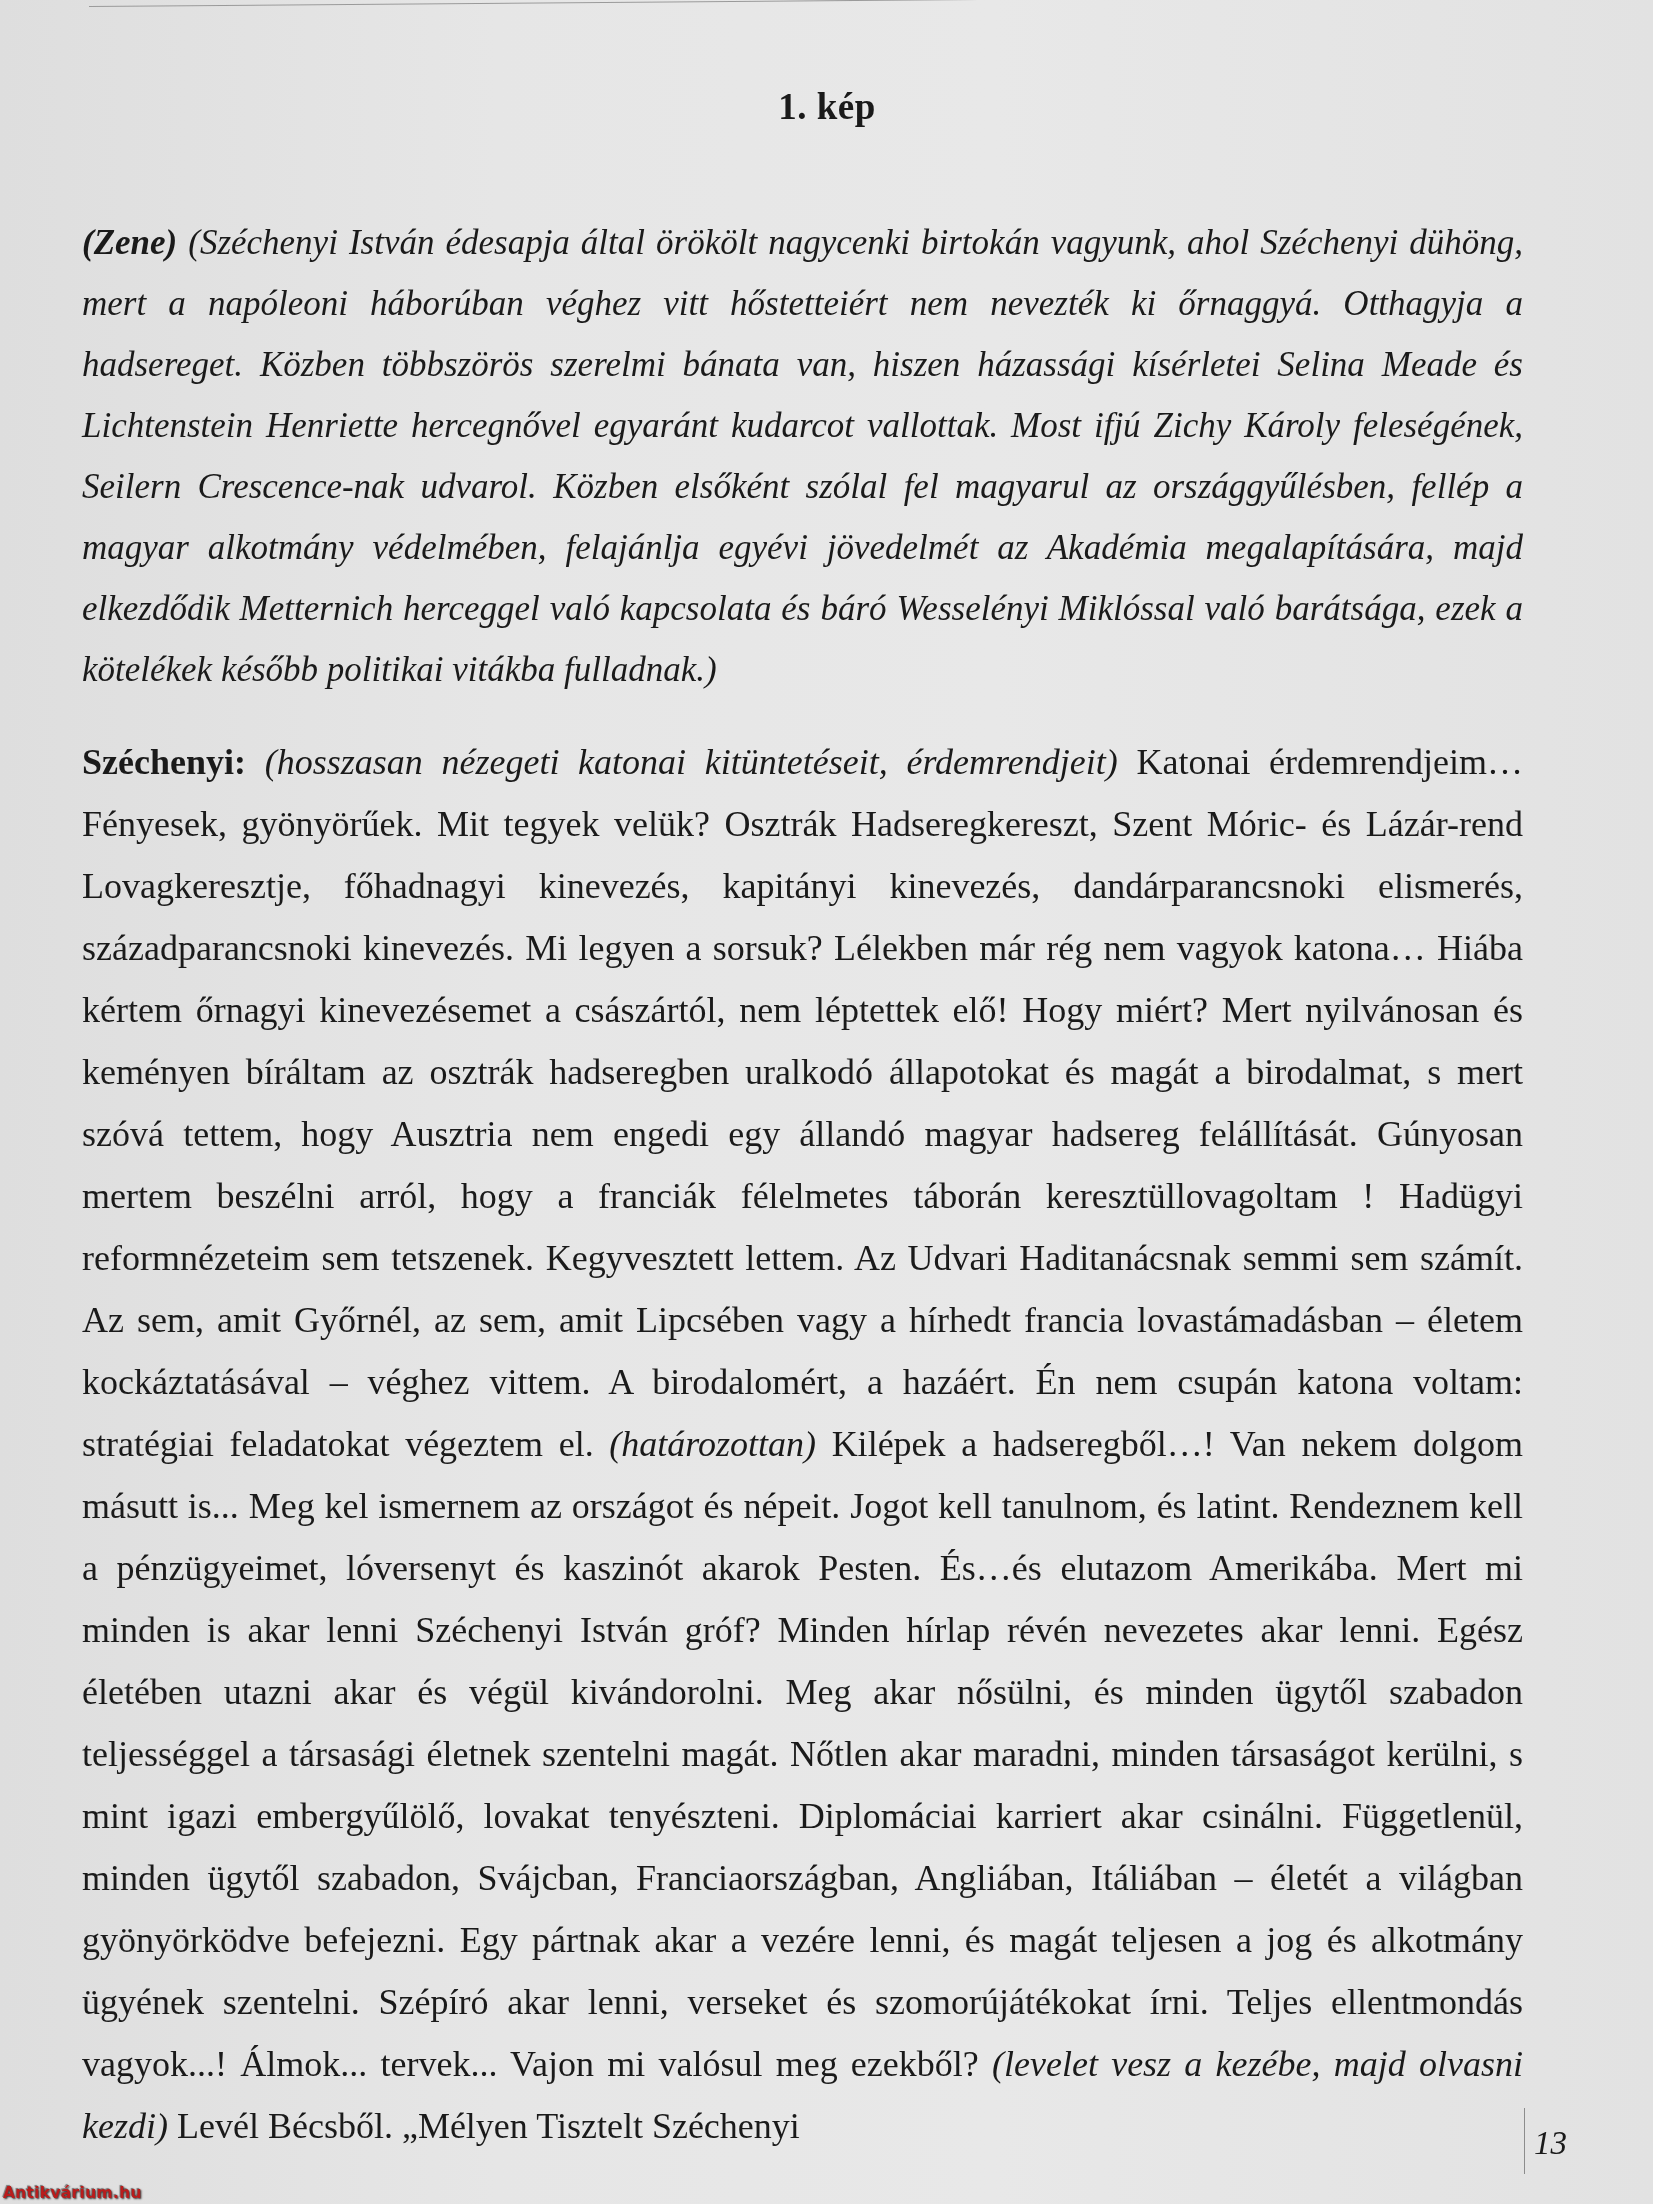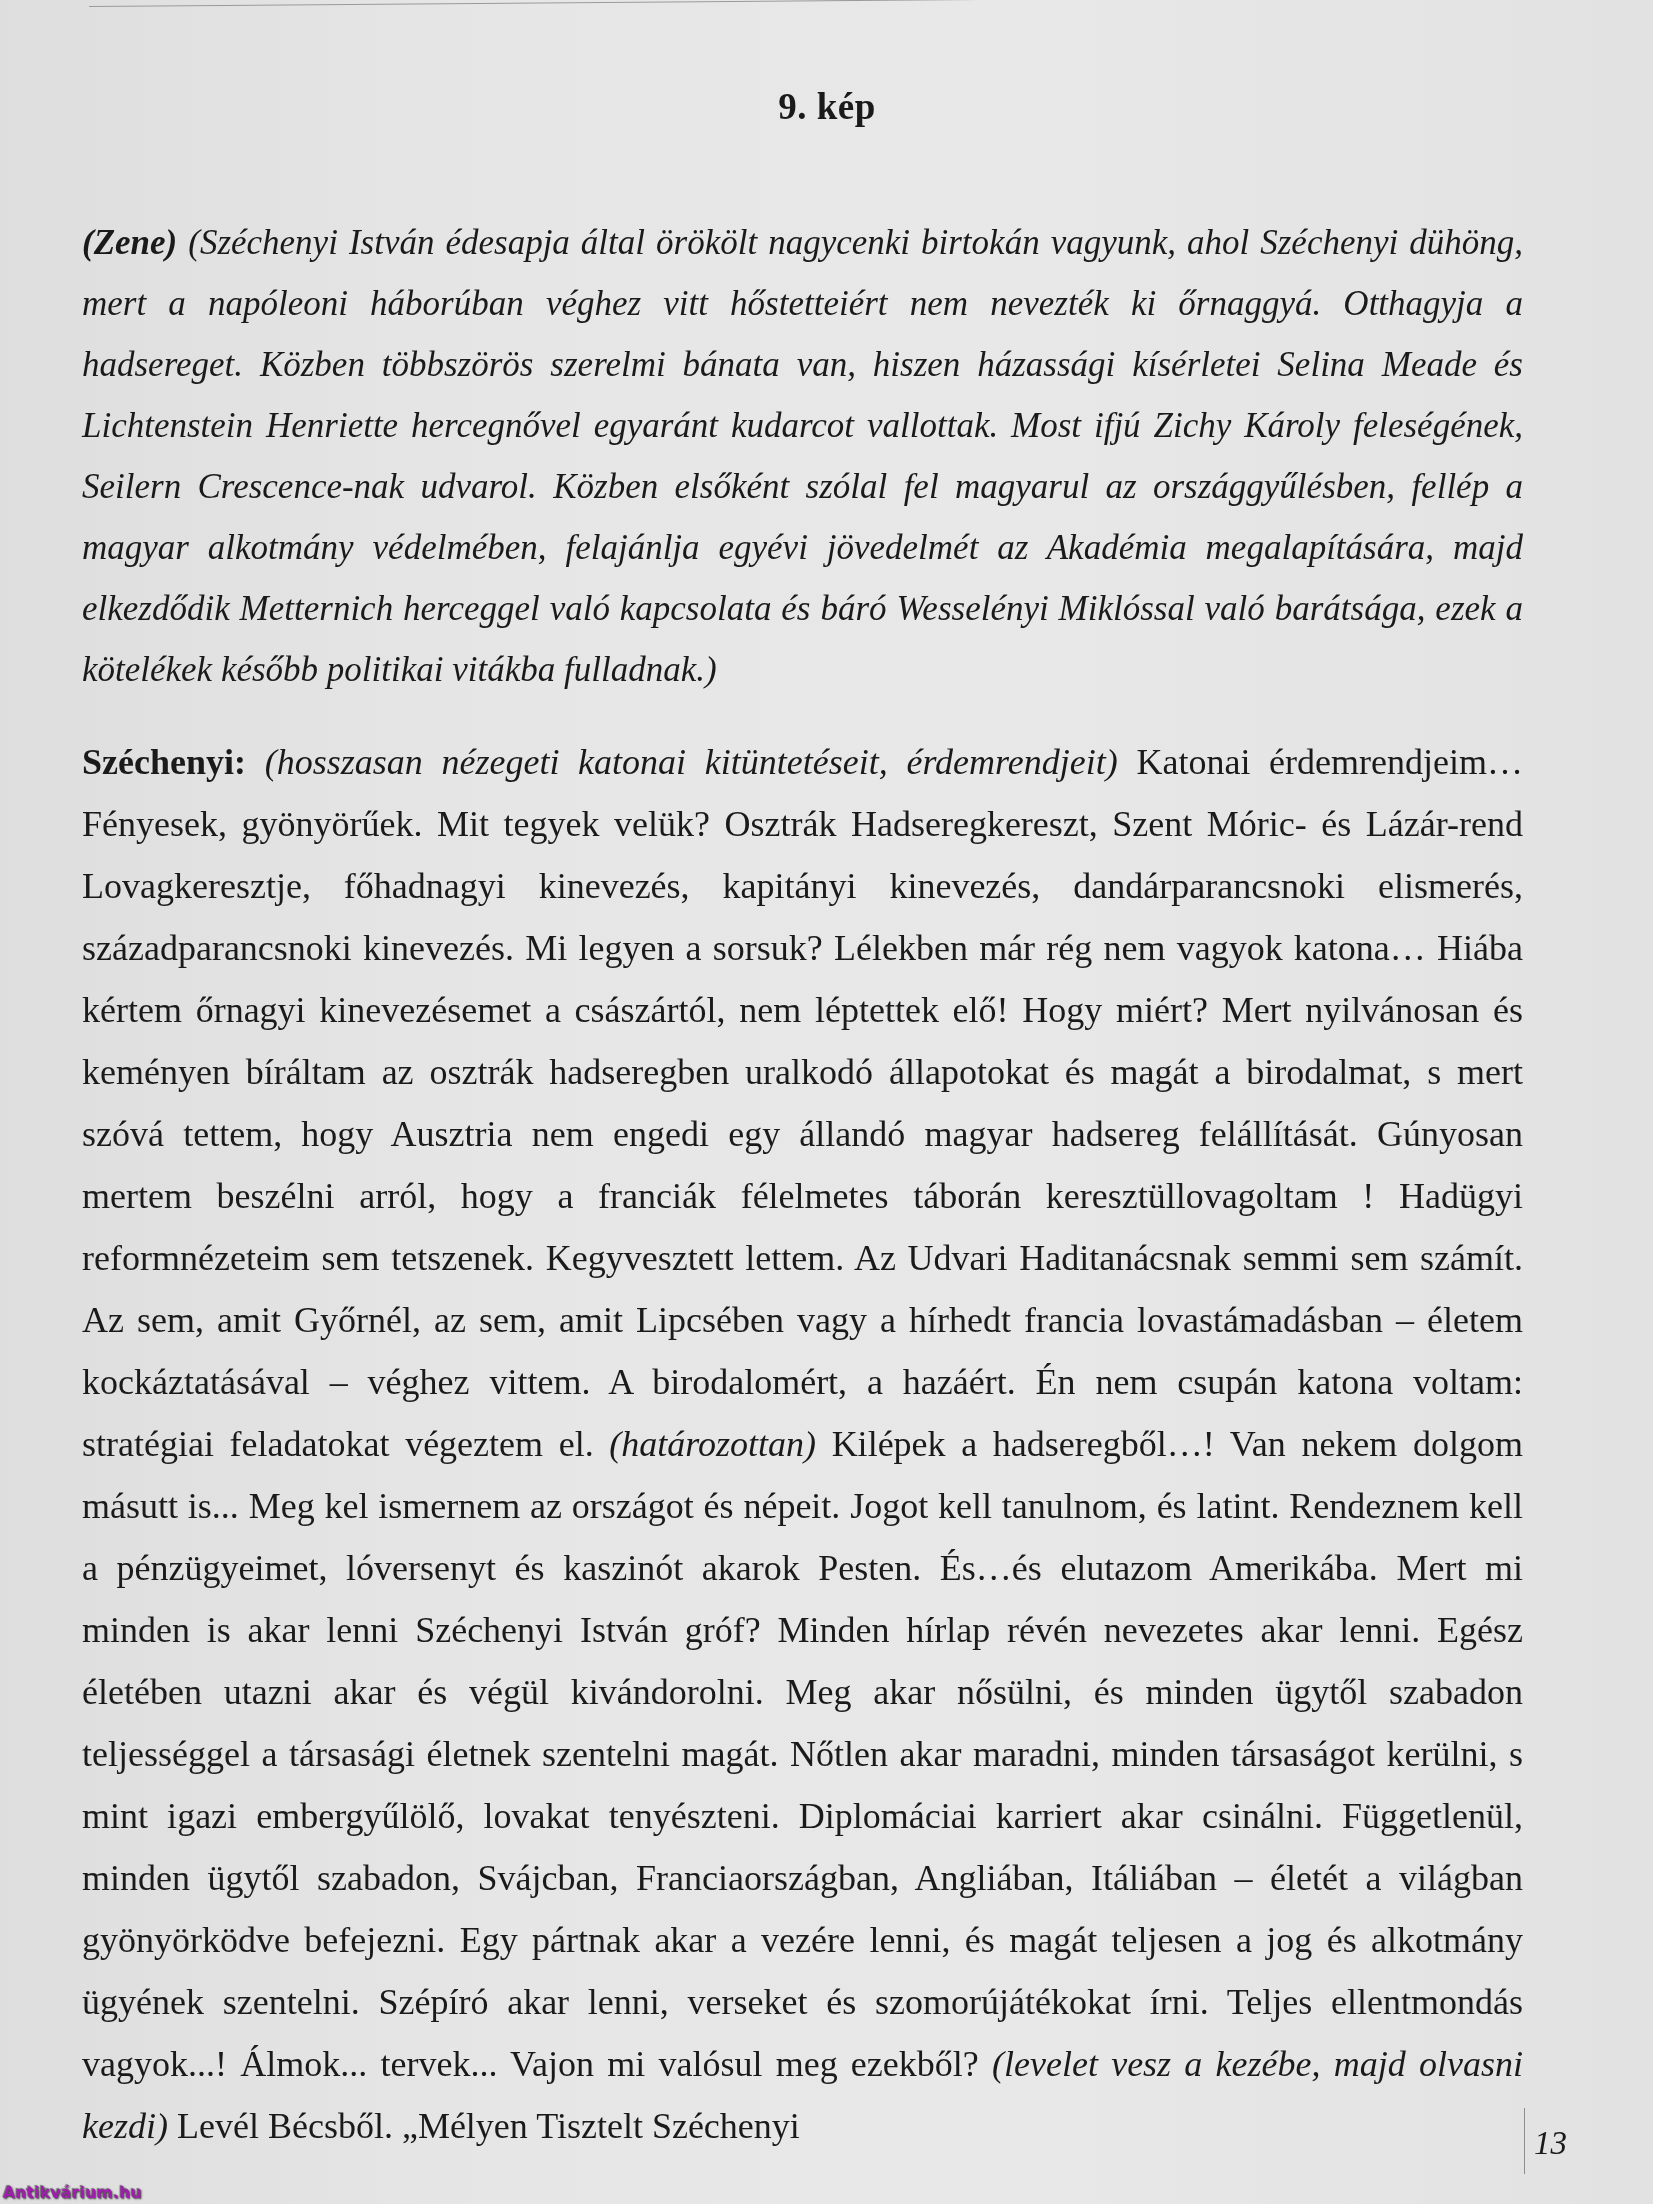--- a/index.html
+++ b/index.html
@@ -80,31 +80,31 @@
     height: 66px;
     border-left: 1.9px solid #8c8c8c;
   }
   .watermark {
     position: absolute;
     left: 2.9px;
     bottom: 2.9px;
     font-family: "DejaVu Sans", sans-serif;
     font-weight: bold;
     font-size: 15.5px;
-    color: #a21caf;
+    color: #b91c1c;
     text-shadow: 1px 1px 1.9px #333, -1px -1px 1px #777;
     letter-spacing: 0.3px;
   }
 </style>
 </head>
 <body>
 
 <div class="top-rule"></div>
 
-<h1 class="chapter-title">9. kép</h1>
+<h1 class="chapter-title">1. kép</h1>
 
 <div class="content">
   <p class="stage-direction"><span class="bold">(Zene)</span><span> (Széchenyi István édesapja által örökölt nagycenki birtokán vagyunk, ahol Széchenyi dühöng, mert a napóleoni háborúban véghez vitt hőstetteiért nem nevezték ki őrnaggyá. Otthagyja a hadsereget. Közben többszörös szerelmi bánata van, hiszen házassági kísérletei Selina Meade és Lichtenstein Henriette hercegnővel egyaránt kudarcot vallottak. Most ifjú Zichy Károly feleségének, Seilern Crescence-nak udvarol. Közben elsőként szólal fel magyarul az országgyűlésben, fellép a magyar alkotmány védelmében, felajánlja egyévi jövedelmét az Akadémia megalapítására, majd elkezdődik Metternich herceggel való kapcsolata és báró Wesselényi Miklóssal való barátsága, ezek a kötelékek később politikai vitákba fulladnak.)</span></p>
 
   <p class="dialogue"><span class="speaker">Széchenyi:</span> <span class="italic">(hosszasan nézegeti katonai kitüntetéseit, érdemrendjeit)</span><span> Katonai érdemrendjeim… Fényesek, gyönyörűek. Mit tegyek velük? Osztrák Hadseregkereszt, Szent Móric- és Lázár-rend Lovagkeresztje, főhadnagyi kinevezés, kapitányi kinevezés, dandárparancsnoki elismerés, századparancsnoki kinevezés. Mi legyen a sorsuk? Lélekben már rég nem vagyok katona… Hiába kértem őrnagyi kinevezésemet a császártól, nem léptettek elő!  Hogy miért? Mert nyilvánosan és keményen bíráltam az osztrák hadseregben uralkodó állapotokat és magát a birodalmat, s mert szóvá tettem, hogy Ausztria nem engedi egy állandó magyar hadsereg felállítását. Gúnyosan mertem beszélni arról, hogy a franciák félelmetes táborán keresztüllovagoltam ! Hadügyi reformnézeteim sem tetszenek. Kegyvesztett lettem. Az Udvari Haditanácsnak semmi sem számít. Az sem, amit Győrnél, az sem, amit Lipcsében vagy a hírhedt francia lovastámadásban – életem kockáztatásával – véghez vittem. A birodalomért, a hazáért. Én nem csupán katona voltam: stratégiai feladatokat végeztem el. </span><span class="italic">(határozottan)</span><span> Kilépek a hadseregből…! Van nekem dolgom másutt is... Meg kel ismernem az országot és népeit. Jogot kell tanulnom, és latint. Rendeznem kell a pénzügyeimet, lóversenyt és kaszinót akarok Pesten. És…és elutazom Amerikába. Mert mi minden is akar lenni Széchenyi István gróf? Minden hírlap révén nevezetes akar lenni. Egész életében utazni akar és végül kivándorolni. Meg akar nősülni, és minden ügytől szabadon teljességgel a társasági életnek szentelni magát. Nőtlen akar maradni, minden társaságot kerülni, s mint igazi embergyűlölő, lovakat tenyészteni. Diplomáciai karriert akar csinálni. Függetlenül, minden ügytől szabadon, Svájcban, Franciaországban, Angliában, Itáliában – életét a világban gyönyörködve befejezni. Egy pártnak akar a vezére lenni, és magát teljesen a jog és alkotmány ügyének szentelni. Szépíró akar lenni, verseket és szomorújátékokat írni. Teljes ellentmondás vagyok...! Álmok... tervek... Vajon mi valósul meg ezekből? </span><span class="italic">(levelet vesz a kezébe, majd olvasni kezdi)</span><span> Levél Bécsből. „Mélyen Tisztelt Széchenyi</span></p>
 </div>
 
 <div class="page-number">13</div>
 <div class="page-rule"></div>
 

